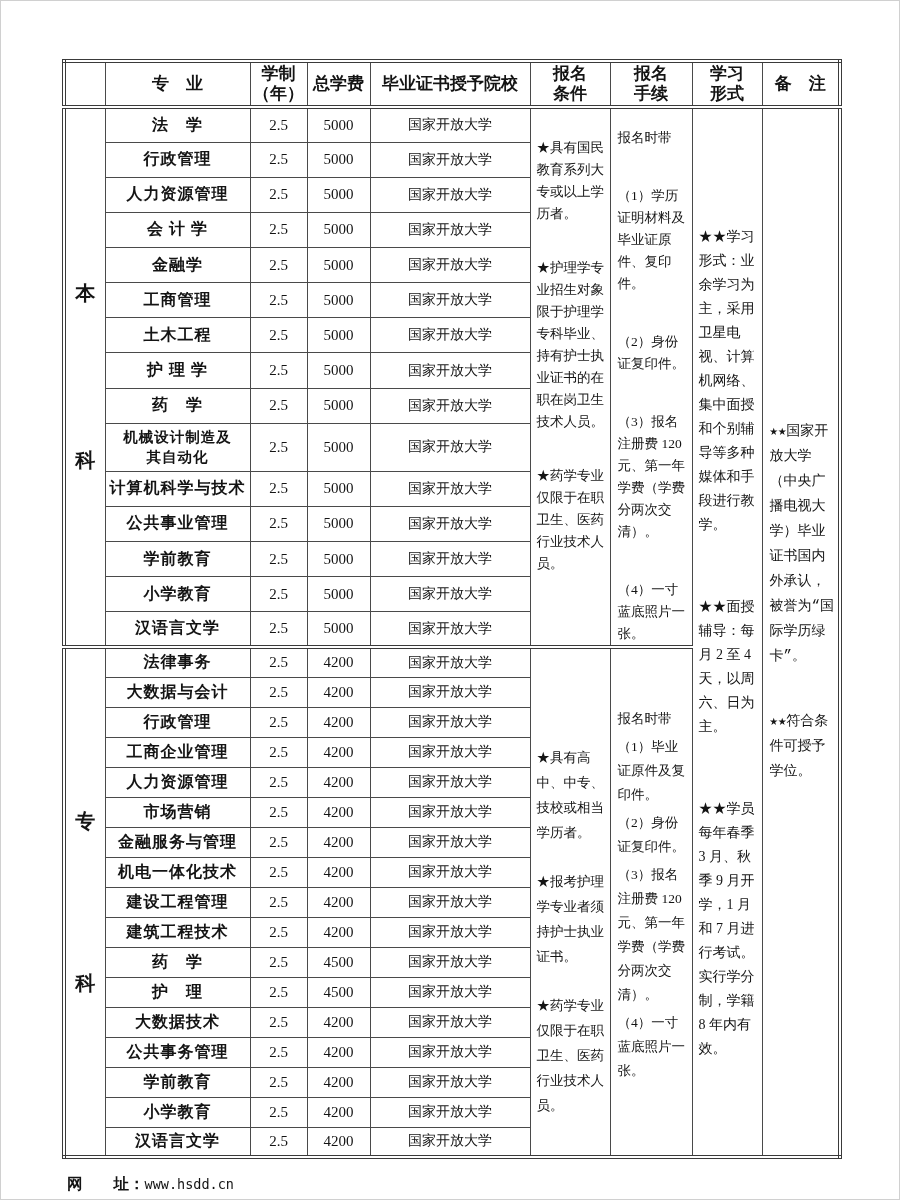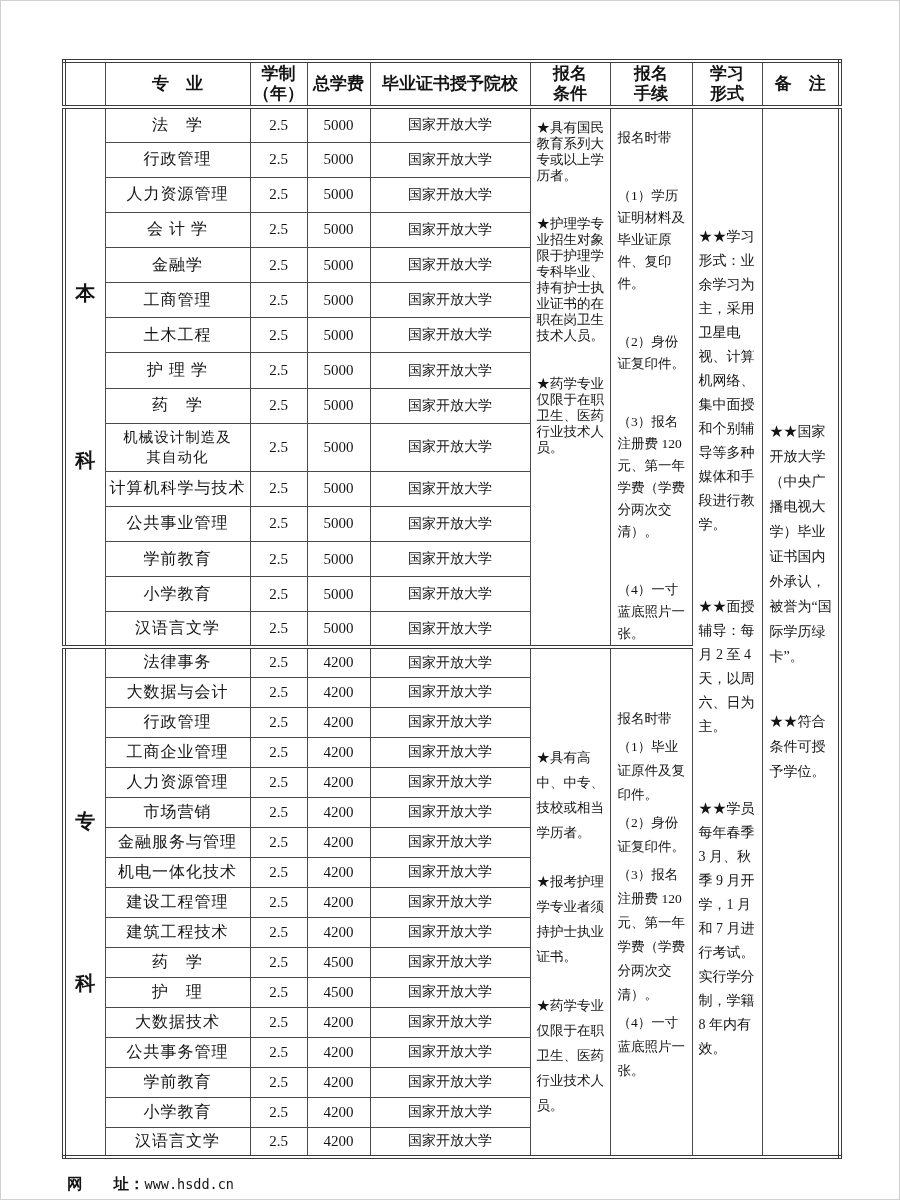--- a/index.html
+++ b/index.html
@@ -14,41 +14,41 @@
     margin:58px 0 0 61px; border:4px double #3a3a3a;
   }
   th, td { border:1px solid #4a4a4a; }
   thead th {
     height:44px; font-size:17px; font-weight:bold; text-align:center;
     vertical-align:middle; line-height:20px; white-space:pre-line;
     border-bottom:4px double #3a3a3a; padding:1px 0;
   }
   tbody tr { height:30px; }
   tbody td { text-align:center; vertical-align:middle; font-size:15px; padding:0; }
-  td.major { font-weight:normal; font-size:16px; white-space:pre-line; letter-spacing:1px; }
+  td.major { font-weight:bold; font-size:16px; white-space:pre-line; letter-spacing:1px; }
   td.major.two-line { font-size:14.5px; line-height:20px; }
   td.num { font-size:15px; }
   td.school { font-size:14px; }
   tr.sec-start > td { border-top:4px double #3a3a3a; }
   
   td.sec { padding:0; }
   .sec-col { display:flex; flex-direction:column; align-items:center; justify-content:center;
              font-size:20px; font-weight:bold; }
   .sec-col.bk { height:440px; gap:140px; }
   .sec-col.zk { height:500px; gap:135px; }
   
   td.vcell { vertical-align:top; text-align:left; }
   td.vcell p { margin:0; }
-  td.cond-bk { padding:11px 5px 0 6px; font-size:13.5px; line-height:16px; }
+  td.cond-bk { padding:28px 5px 0 6px; font-size:13.5px; line-height:22px; }
   td.cond-bk p + p { margin-top:32px; }
   td.proc-bk { padding:18px 5px 0 7px; font-size:13.5px; line-height:22px; }
   td.proc-bk p + p { margin-top:36px; }
   td.fmt { padding:116px 4px 0 6px; font-size:14px; line-height:24px; }
   td.fmt p + p { margin-top:58px; }
-  td.note { padding:310px 4px 0 7px; font-size:14px; line-height:25px; }
+  td.note { padding:310px 4px 0 7px; font-size:14px; line-height:25px;font-family:Liberation Mono, monospace; }
   td.note p + p { margin-top:40px; }
   td.cond-zk { padding:96px 5px 13px 6px; font-size:13.5px; line-height:25px; }
   td.cond-zk p + p { margin-top:24px; }
   td.proc-zk { padding:58px 5px 0 7px; font-size:13.5px; line-height:24px; }
   td.proc-zk p + p { margin-top:4px; }
   
   .footer { margin:12px 0 0 66px; font-size:15.5px; line-height:25px; }
   .footer .row { white-space:nowrap; }
   .flabel { font-weight:bold; }
   .fmono { font-family:"DejaVu Sans Mono","Liberation Mono",monospace; font-size:13.5px;margin-top:24px; }

